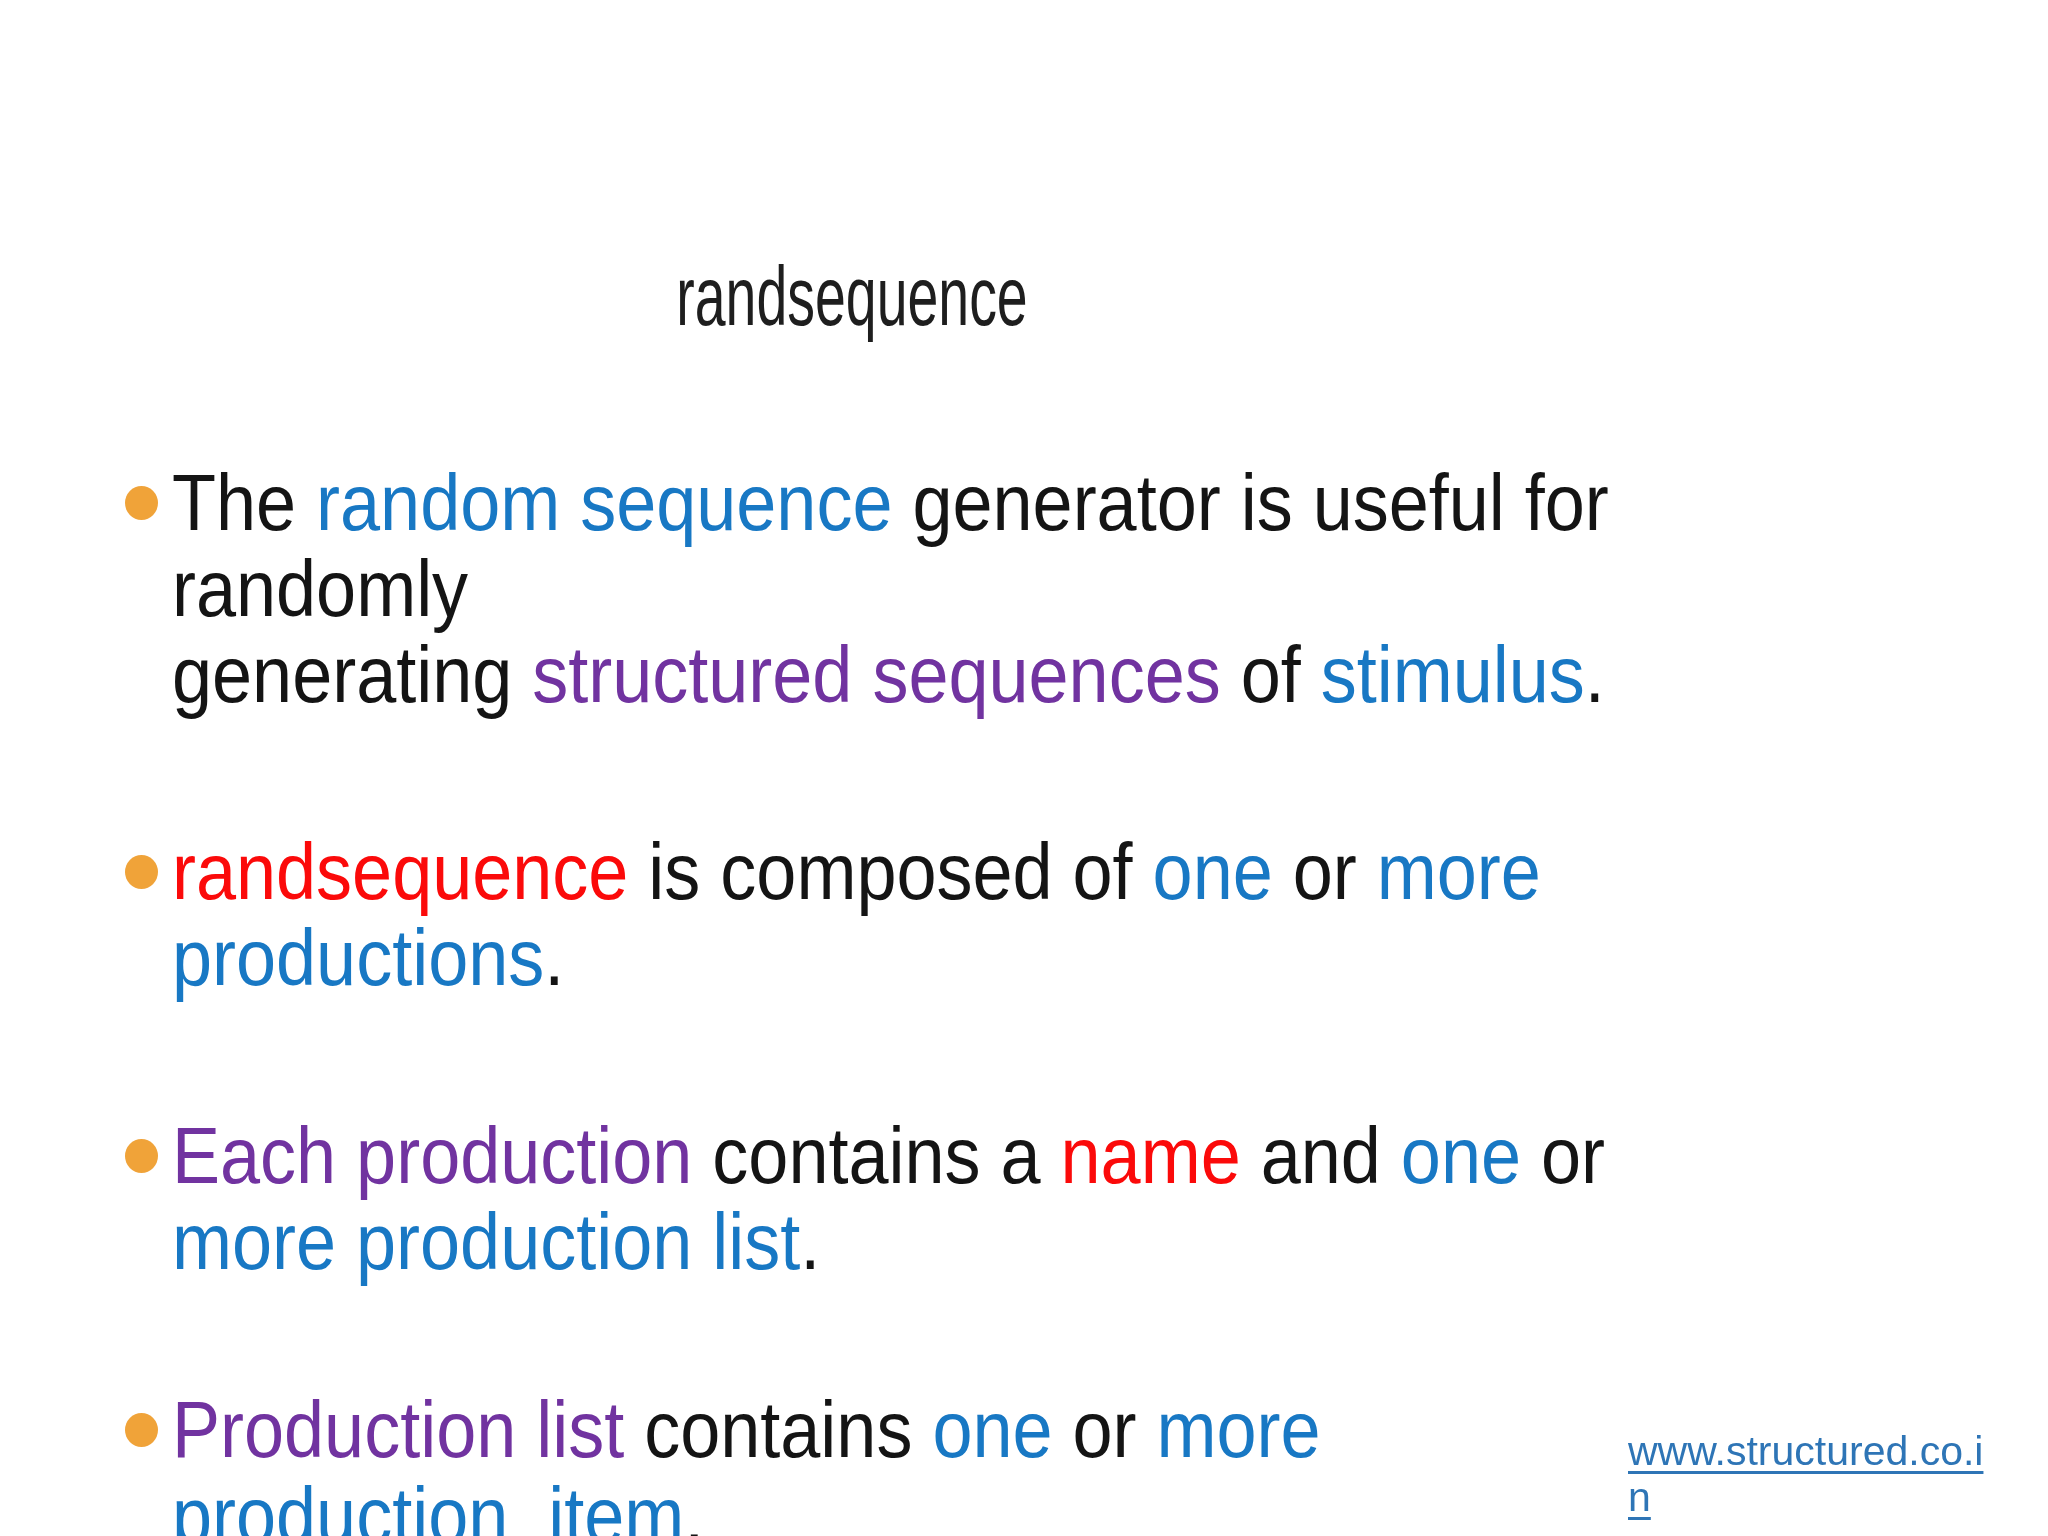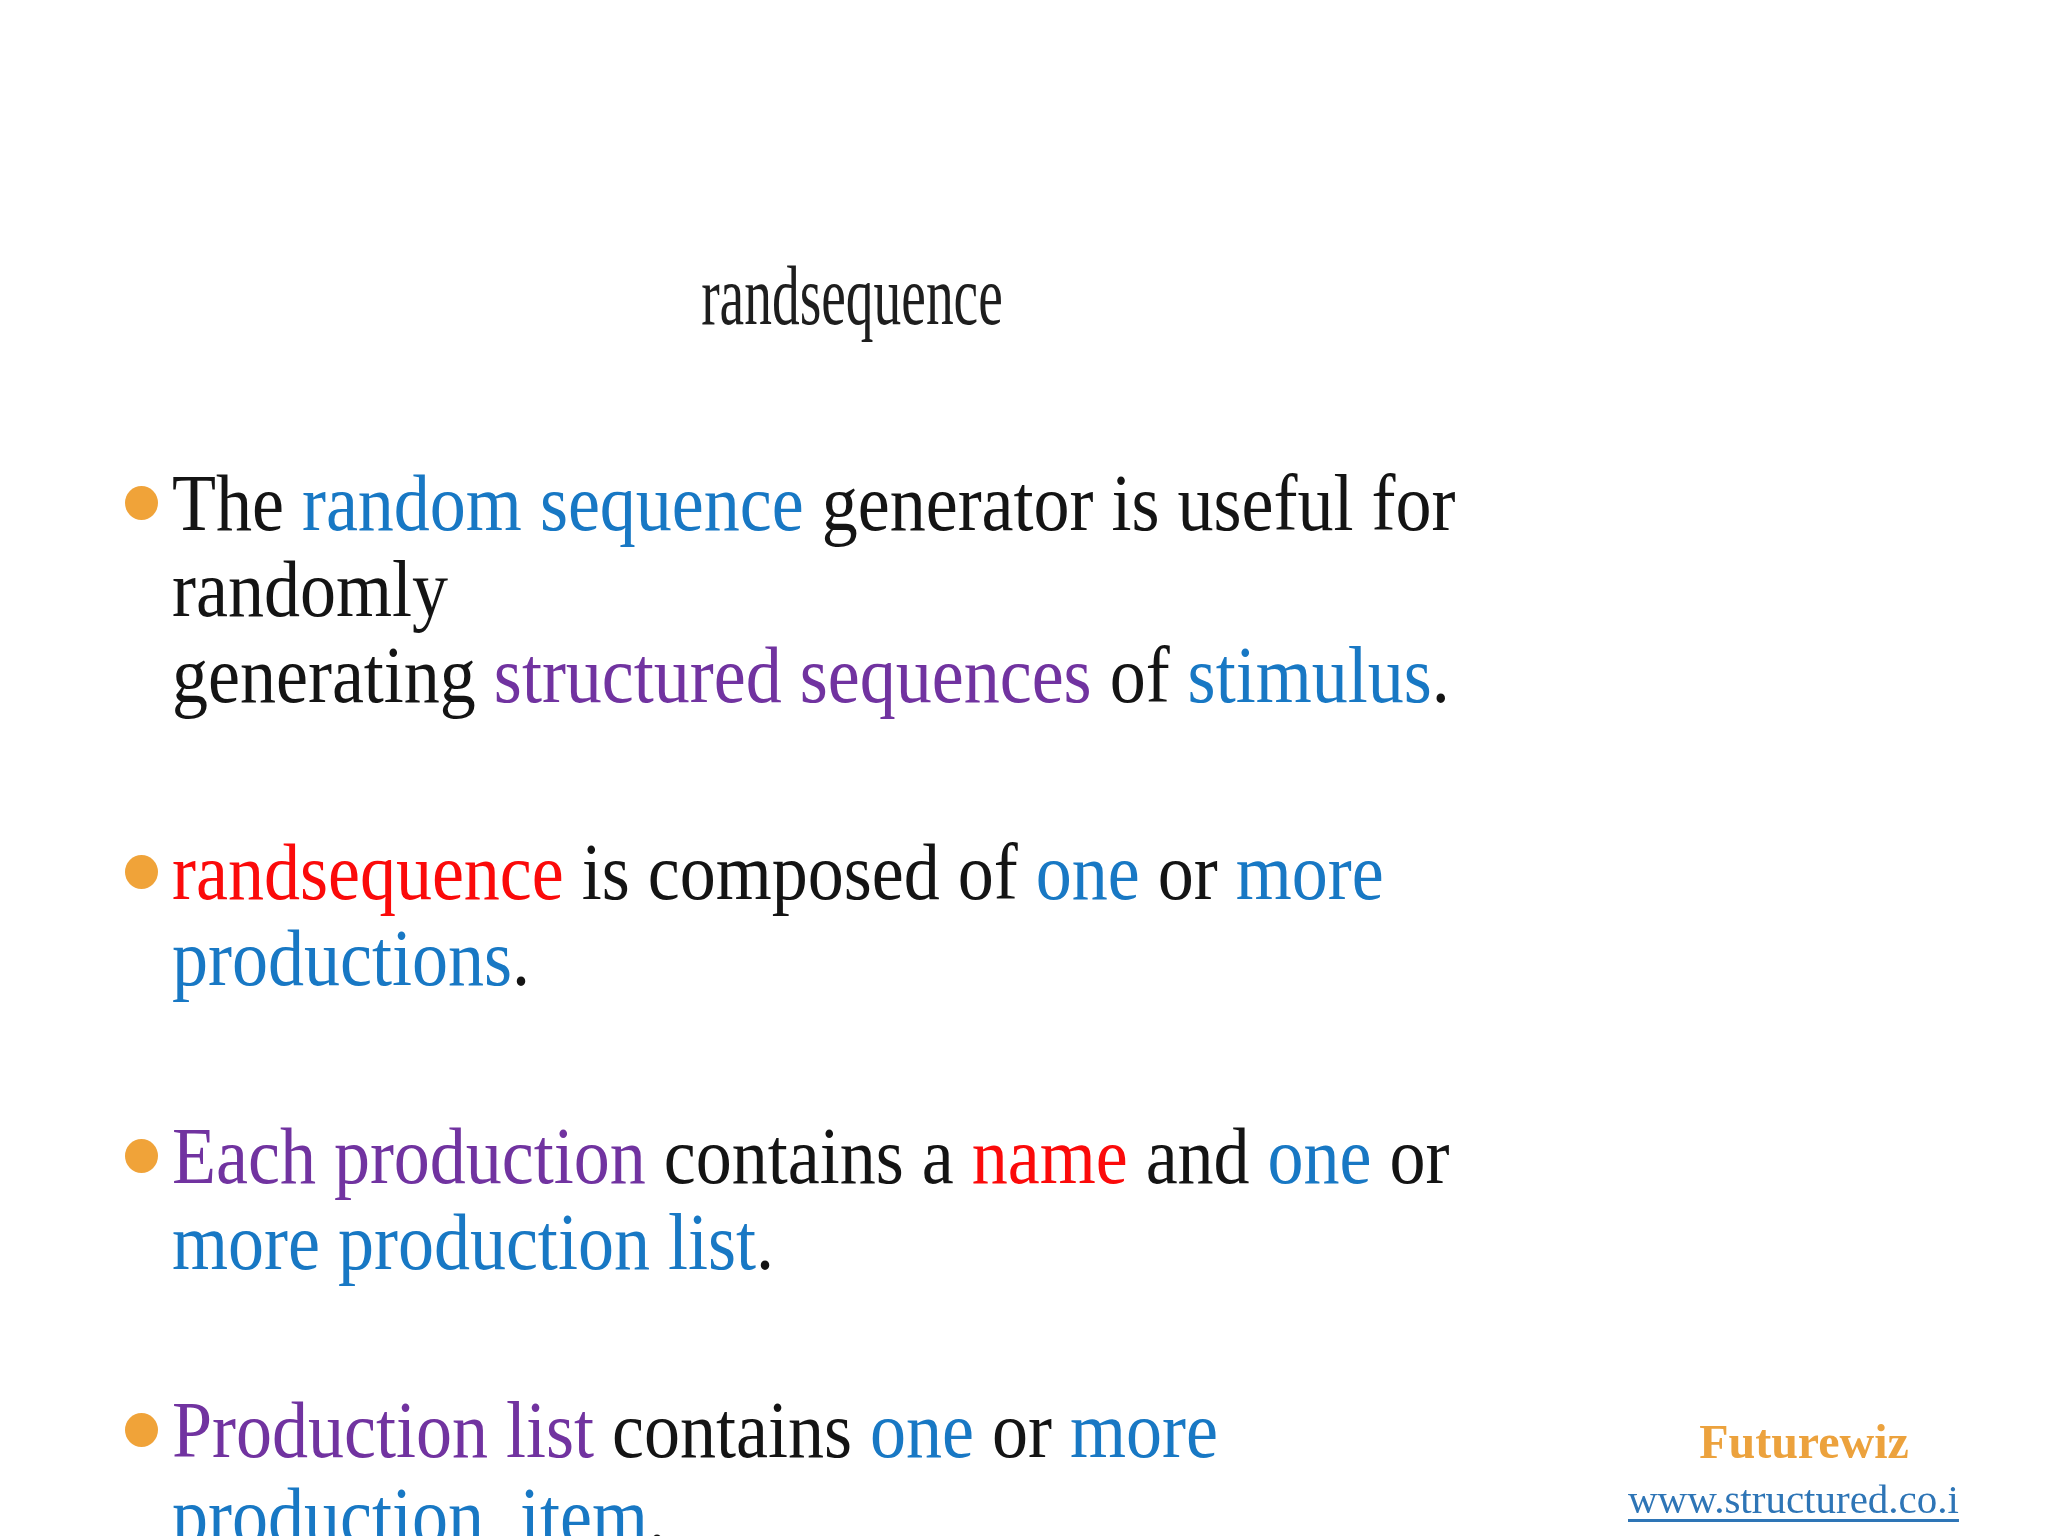--- a/index.html
+++ b/index.html
@@ -1,21 +1,21 @@
 <!DOCTYPE html>
 <html><head>
 <meta charset="utf-8">
 <style>
   html,body{margin:0;padding:0;background:#fff;}
   .slide{
     position:relative;
     width:2048px;height:1536px;
     background:#ffffff;
     overflow:hidden;
-    font-family:Liberation Serif, serif;
+    font-family:Liberation Sans, sans-serif;
   }
   .slide-title{
     position:absolute;
     left:0;top:198px;width:1704px;
     text-align:center;
     font-size:84px;line-height:84px;
     font-weight:400;
     color:#1e1e1e;
     transform:scaleX(0.66);
     transform-origin:center top;
@@ -92,17 +92,16 @@
       <div class="bullet-item">
         <span class="bullet-dot" style="background: rgb(240, 163, 57);"></span>
         <div class="bullet-text">
           <div class="line"><span style="color: rgb(113, 51, 160);">Production list</span><span style="color: rgb(20, 20, 20);"> contains </span><span style="color: rgb(24, 120, 196);">one</span><span style="color: rgb(20, 20, 20);"> or </span><span style="color: rgb(24, 120, 196);">more</span></div>
           <div class="line"><span style="color: rgb(24, 120, 196);">production  item</span><span style="color: rgb(20, 20, 20);">.</span></div>
         </div>
       </div>
     </div>
 
   <div class="footer">
-    <div class="brand-name">Futurewiz</div>
     <a class="website-link"><span>www.structured.co.i</span><br><span>n</span></a>
   </div>
 
 </div>
 
 </body></html>

